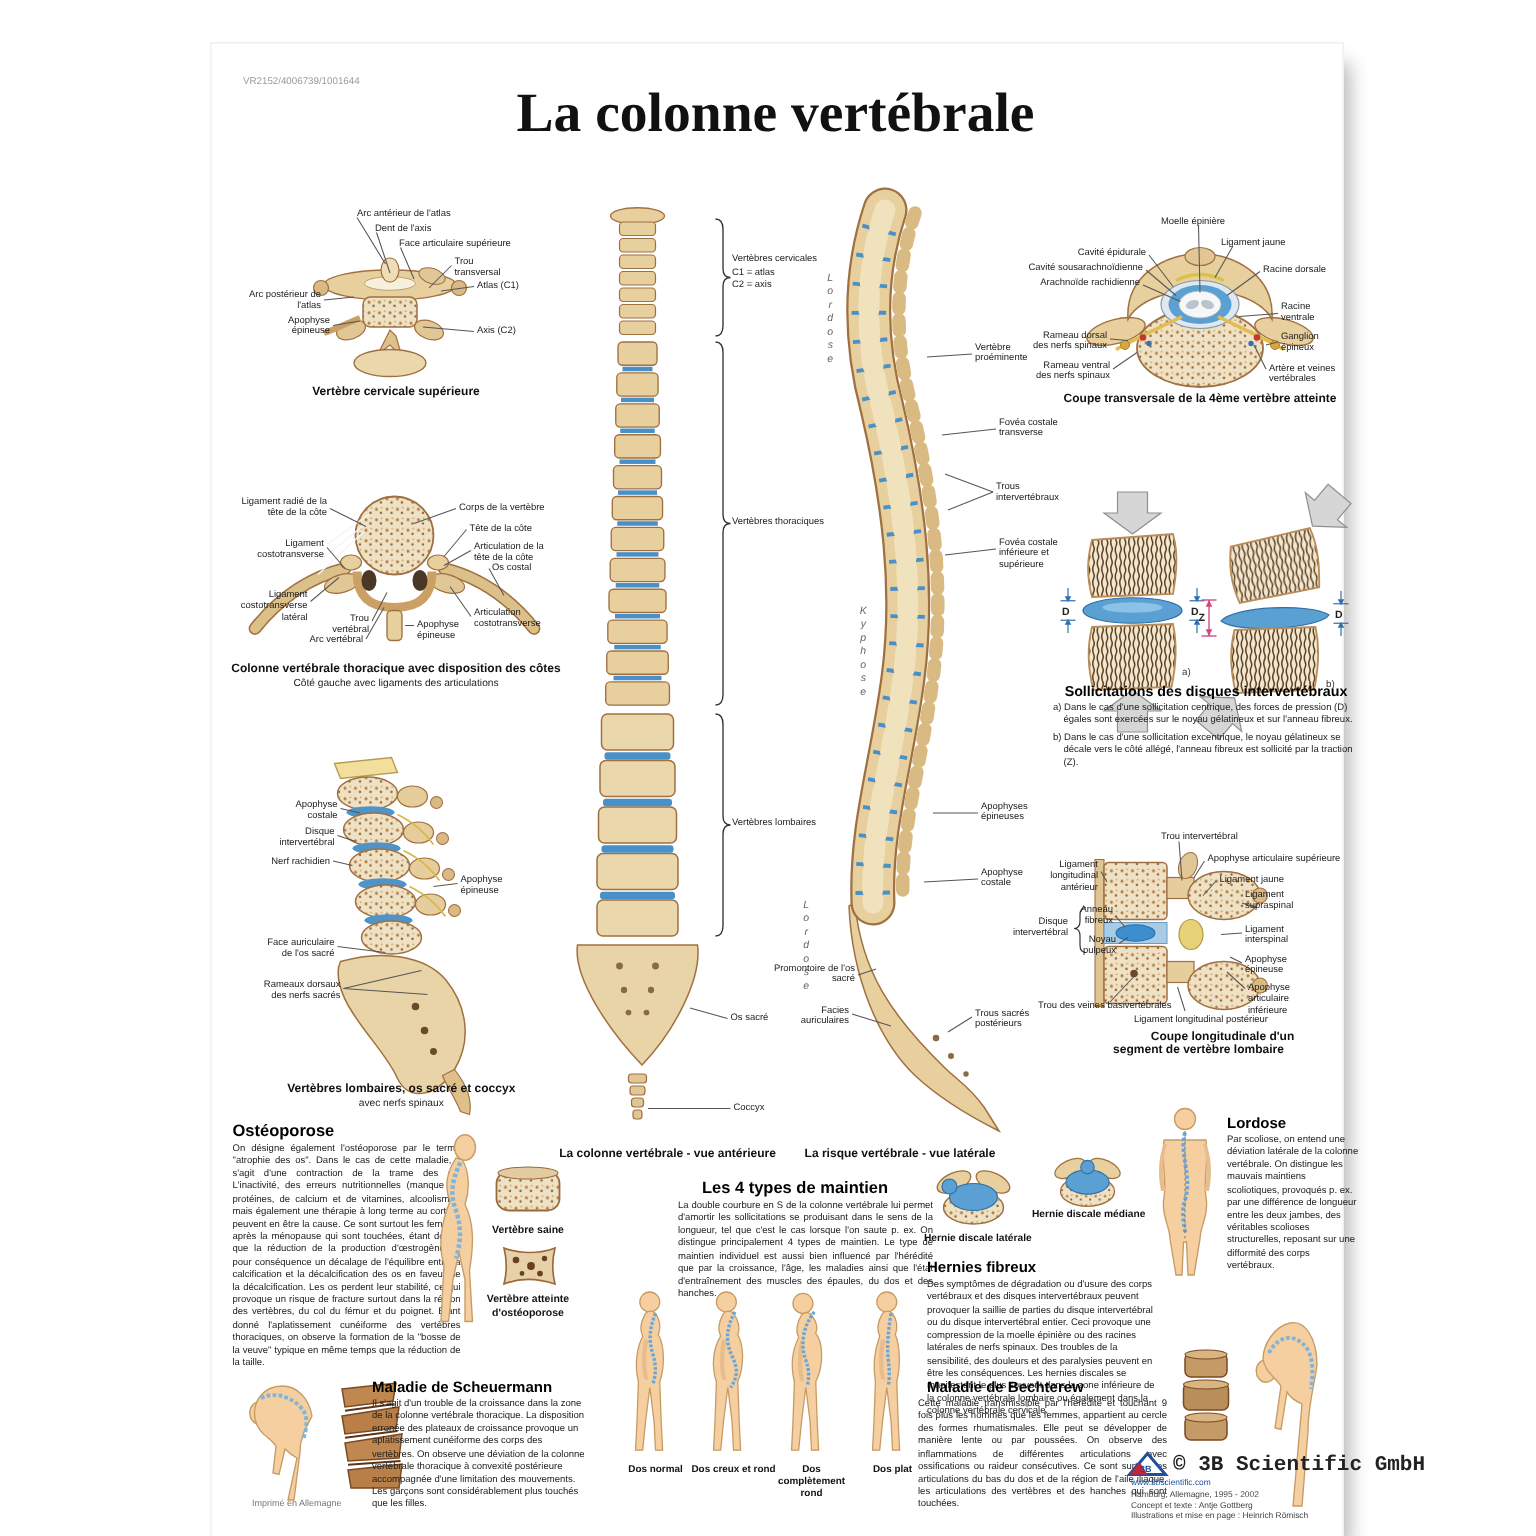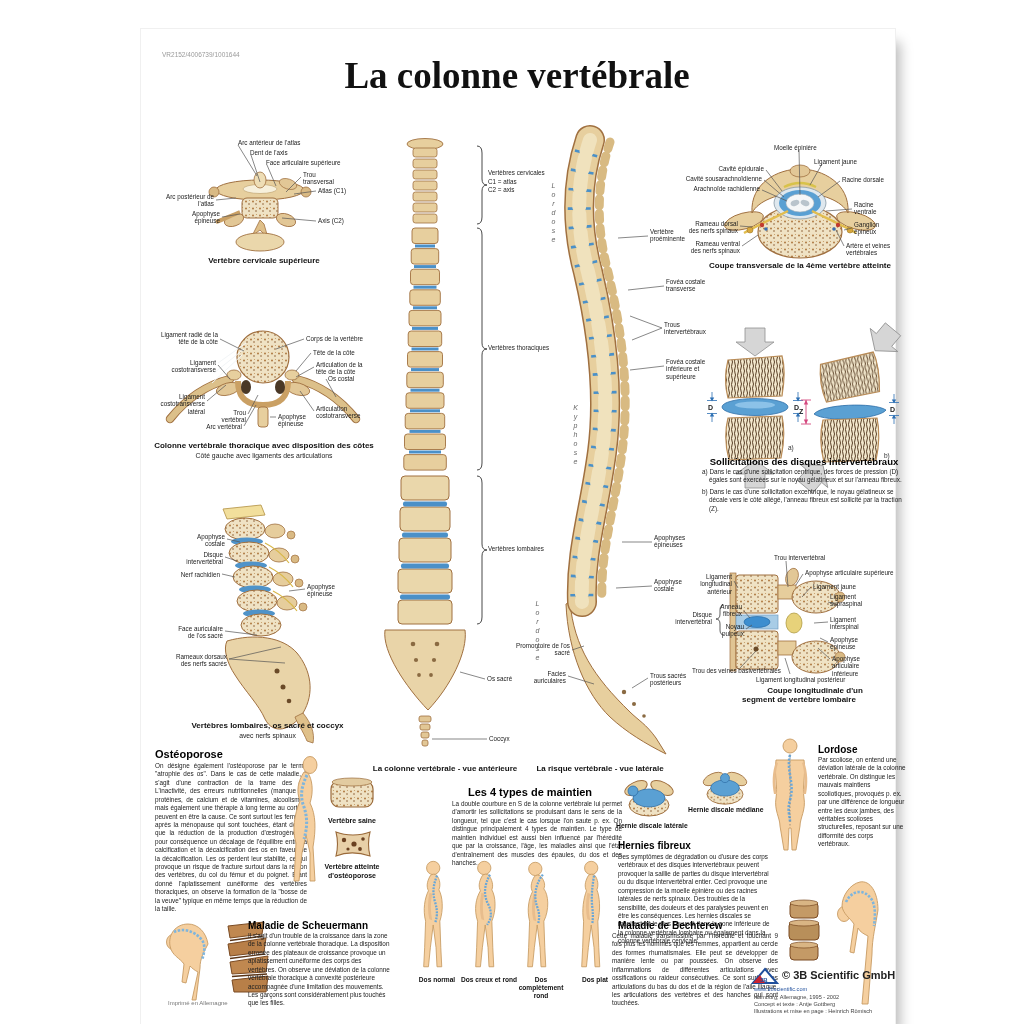--- a/index.html
+++ b/index.html
@@ -612,19 +612,19 @@
     <ellipse cx="16" cy="52" rx="6.5" ry="7.5" fill="#f5cf9f" stroke="#c79b63" stroke-width="0.9"></ellipse>
     <path d="M40,142 L44,92 C44,76 48,62 50,48 C50,30 42,18 32,20 C22,22 14,34 14,44 C15,52 22,56 26,62 L22,90 L26,91 L30,66 C32,70 36,72 40,74 L34,142 Z" fill="#f5cf9f" stroke="#c79b63" stroke-width="0.9"></path>
     <path d="M18,40 C24,28 36,26 44,38 C48,46 47,56 46,64" stroke="#7fb5dc" stroke-width="2.6" fill="none" stroke-dasharray="2.4 1.5"></path>
   </svg>
 
   <svg class="abs" style="left:752px;top:948px" width="26" height="16" viewBox="0 0 26 16">
     <polygon points="1,15 13,1 25,15" fill="#fff" stroke="#1f4e9c" stroke-width="2"></polygon>
     <polygon points="1,15 8,7 13,15" fill="#cb2330"></polygon>
     <text x="8" y="13.5" font-size="6" font-weight="bold" fill="#1f4e9c">3B</text>
   </svg>
-  <div class="abs" style="left:782px;top:949px;font-family:Liberation Sans, sans-serif;font-weight:bold;font-size:11px;color:#222">© 3B Scientific GmbH</div>
+  <div class="abs" style="left:782px;top:949px;font-family:Liberation Mono, monospace;font-weight:bold;font-size:14px;color:#222">© 3B Scientific GmbH</div>
   <div class="abs tiny" style="left:754px;top:966px;color:#1f4e9c">www.3bscientific.com</div>
   <div class="abs tiny" style="left:754px;top:974px">Hamburg, Allemagne, 1995 - 2002</div>
   <div class="abs tiny" style="left:754px;top:981px">Concept et texte : Antje Gottberg</div>
   <div class="abs tiny" style="left:754px;top:988px">Illustrations et mise en page : Heinrich Römisch</div>
   <div class="abs" style="left:168px;top:980px;font-size:6px;color:#777">Imprimé en Allemagne</div>
 </div>
 
 </body></html>

